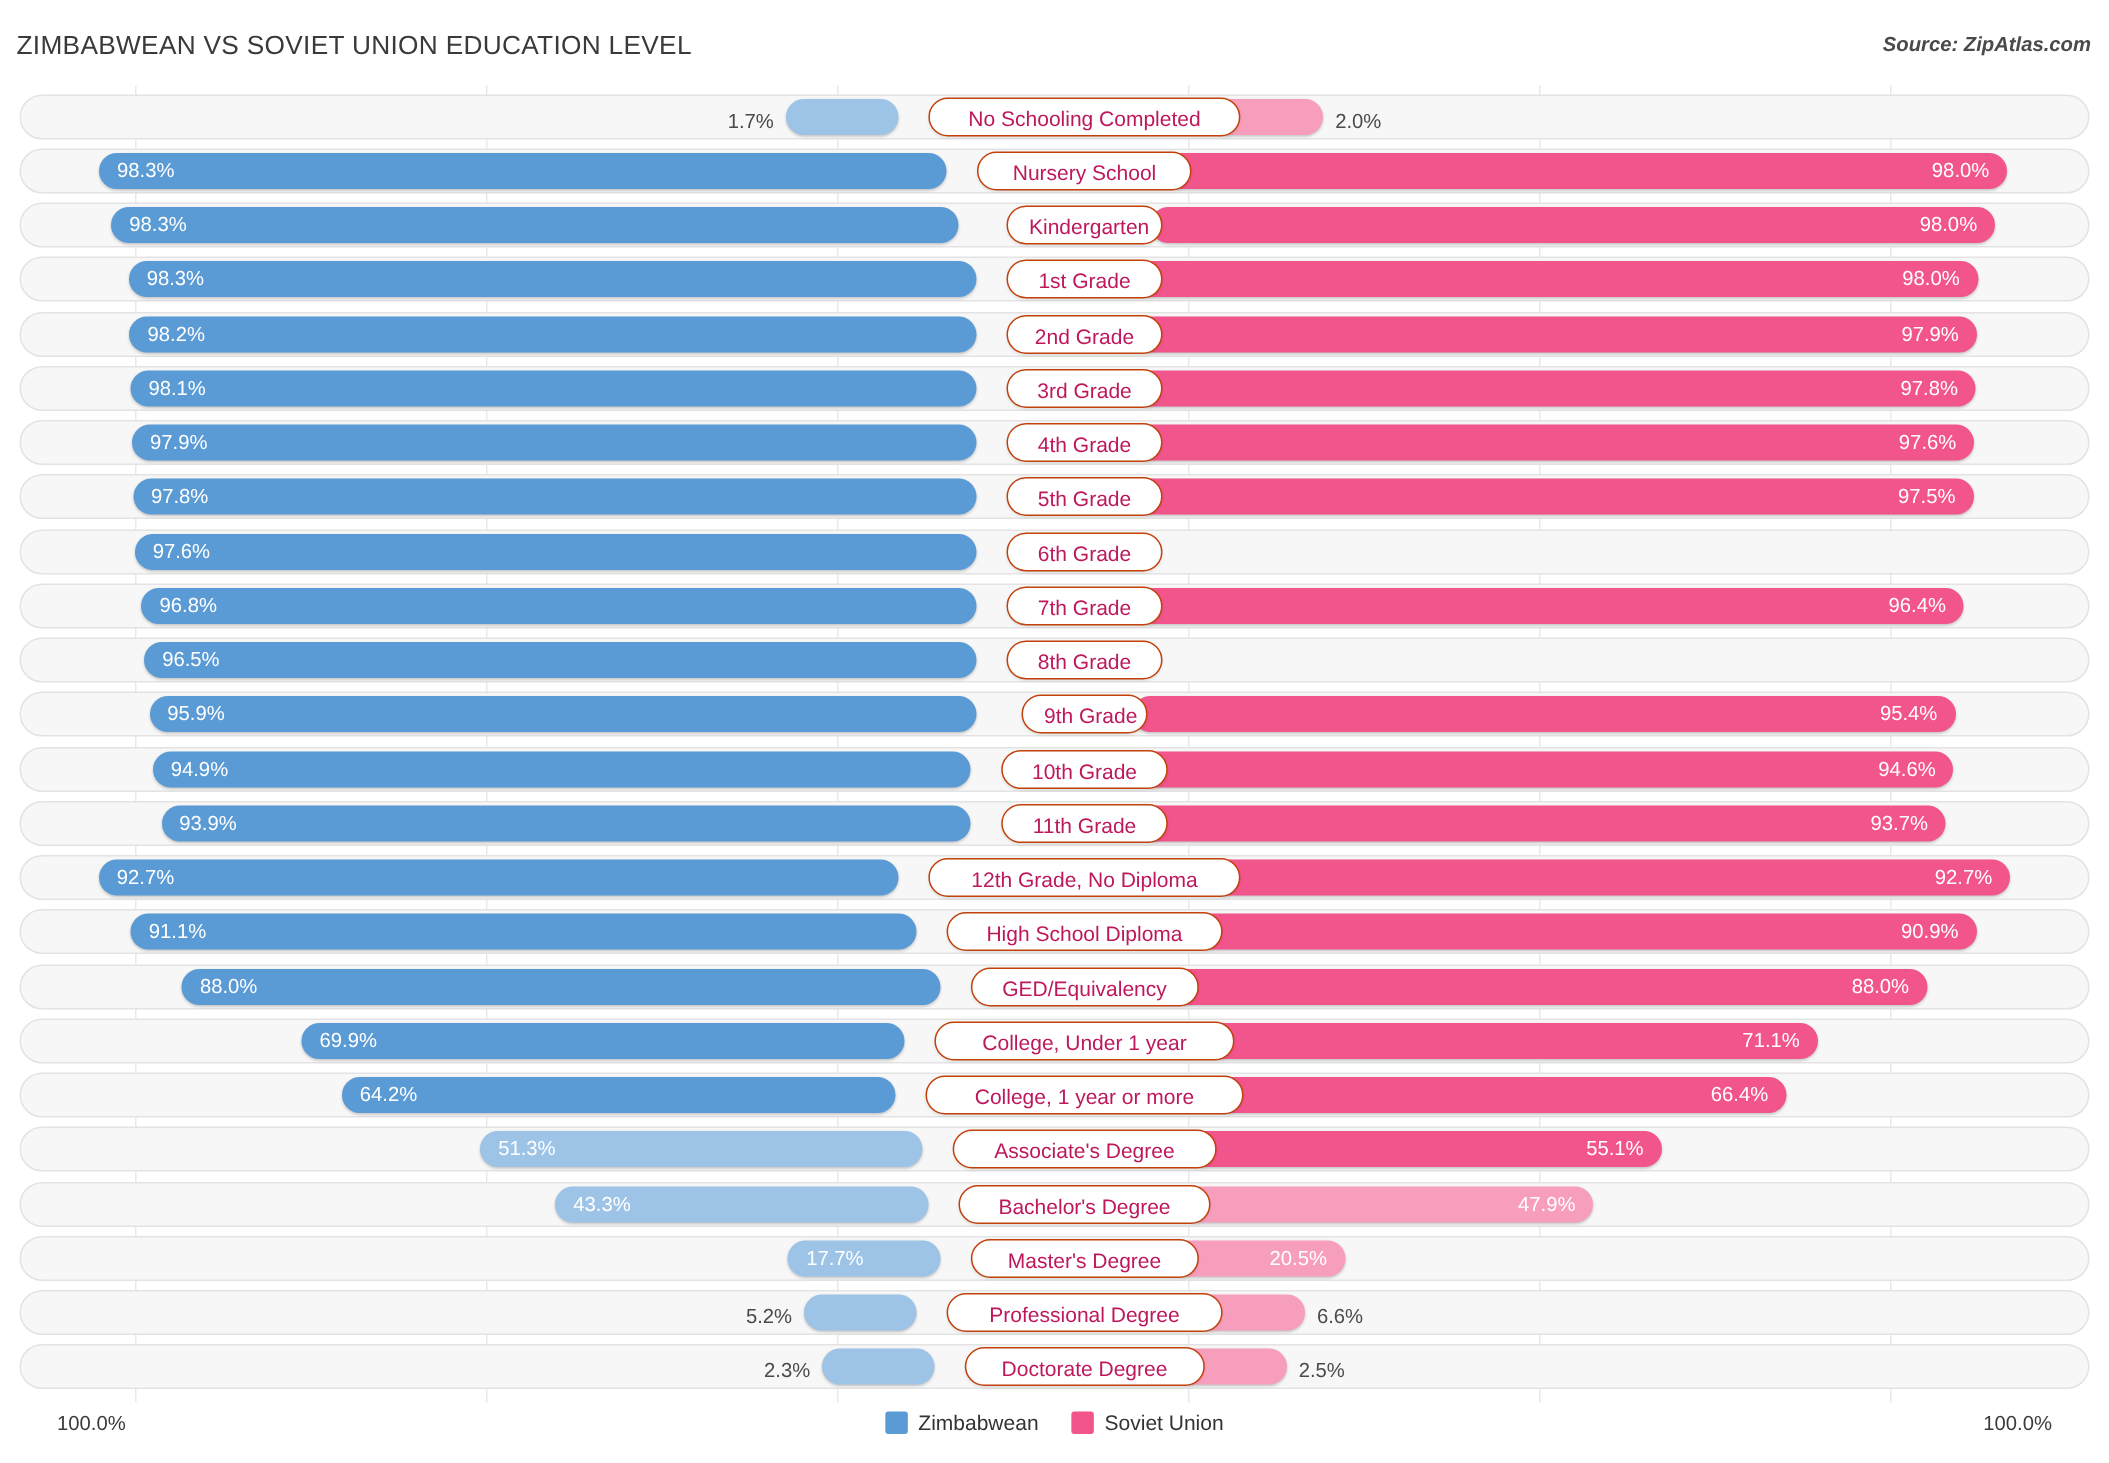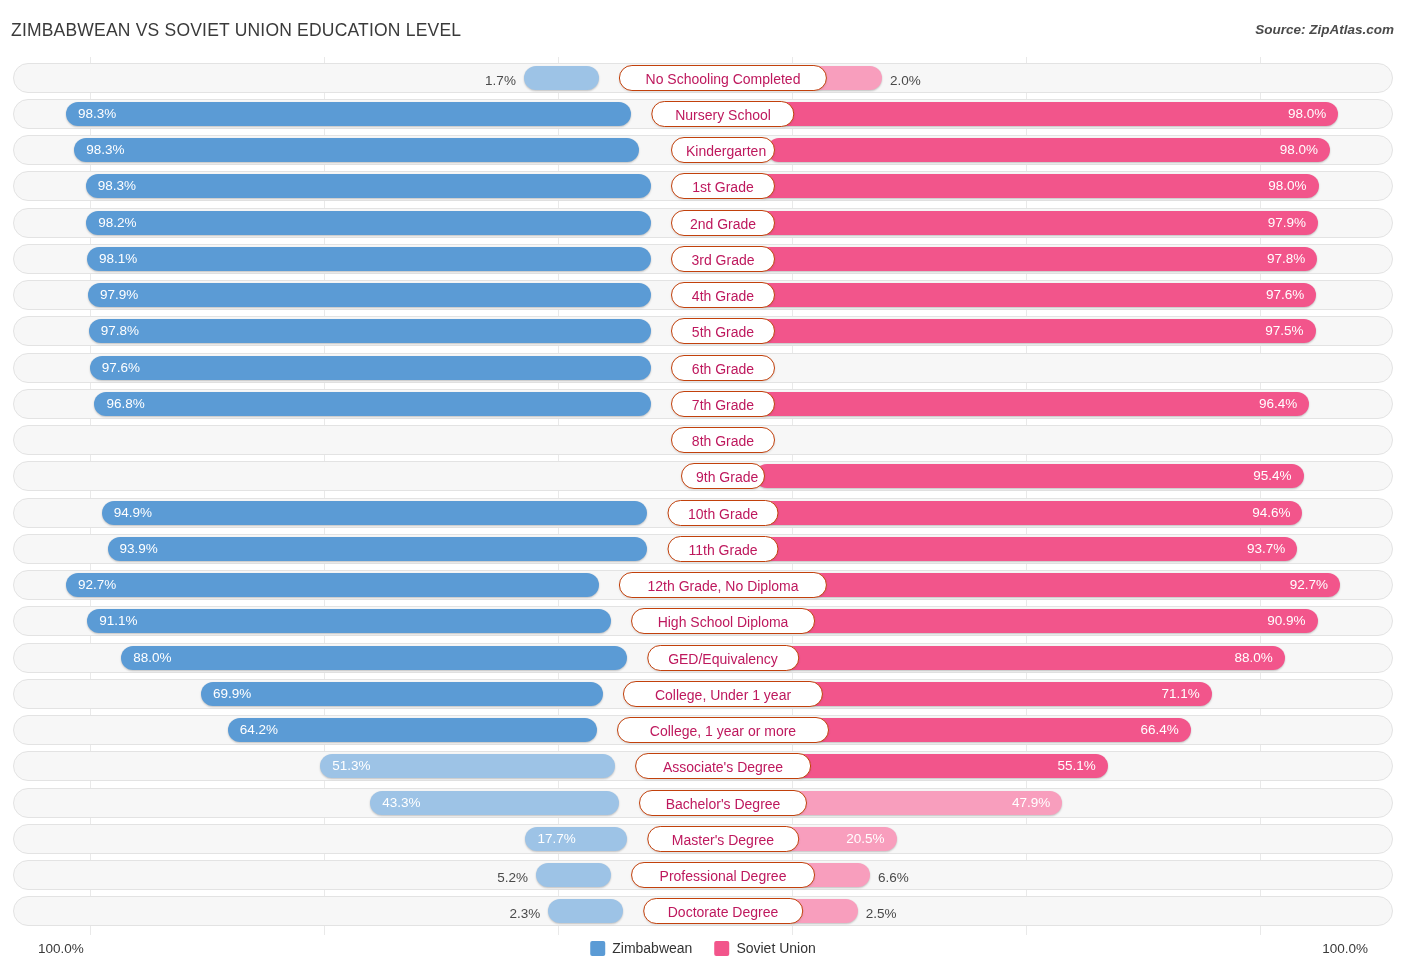--- a/index.html
+++ b/index.html
@@ -296,24 +296,30 @@
         <div class="bar left" style="left: 81.4px; width: 556.6px;">
           <span class="val inside l">96.8%</span>
         </div>
         <div class="bar right" style="left: 742px; width: 554.3px;">
           <span class="val inside r">96.4%</span>
         </div>
         <div class="pill" style="width: 104px;">7th Grade</div>
       </div>
       <div class="row" style="top: 368.1px;">
         <div class="track"></div>
+        <div class="bar left" style="left: 83.125px; width: 554.875px;">
+          <span class="val inside l">96.5%</span>
+        </div>
         <div class="pill" style="width: 104px;">8th Grade</div>
       </div>
       <div class="row" style="top: 404.36px;">
         <div class="track"></div>
+        <div class="bar left" style="left: 86.575px; width: 551.425px;">
+          <span class="val inside l">95.9%</span>
+        </div>
         <div class="bar right" style="left: 742px; width: 548.55px;">
           <span class="val inside r">95.4%</span>
         </div>
         <div class="pill" style="width: 84px;">9th Grade</div>
       </div>
       <div class="row" style="top: 440.62px;">
         <div class="track"></div>
         <div class="bar left" style="left: 88.825px; width: 545.675px; padding-left: 22px;">
           <span class="val inside l">94.9%</span>
         </div>

